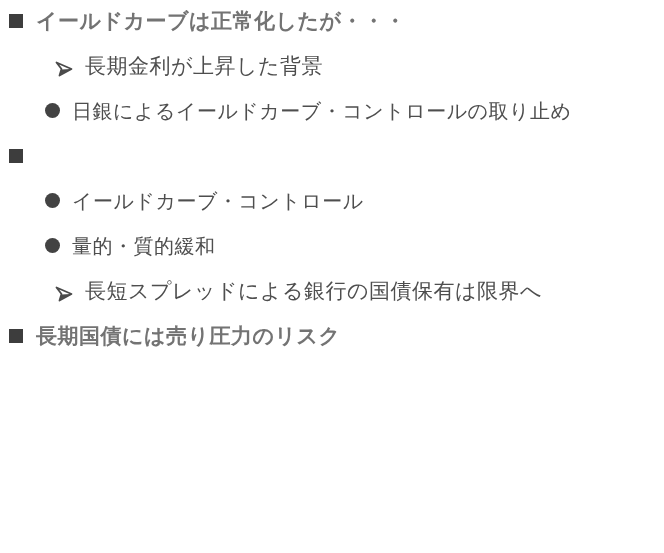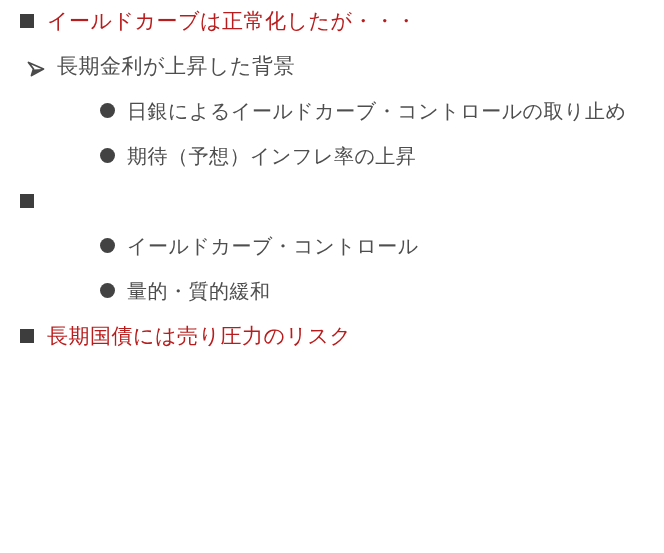--- a/index.html
+++ b/index.html
@@ -22,39 +22,39 @@
     align-items: center;
     height: 27px;
     margin-bottom: 18px;
     white-space: nowrap;
   }
   .row .text {
     line-height: 1;
   }
   
   .lvl1 {
-    padding-left: 20px;
+    padding-left: 9px;
     column-gap: 13px;
     font-size: 21px;
-    font-weight: normal;
-    color: #b91c1c;
+    font-weight: bold;
+    color: #737373;
     letter-spacing: 0.5px;
   }
   
   .lvl2 {
-    padding-left: 27px;
+    padding-left: 55px;
     column-gap: 12px;
     font-size: 21px;
     font-weight: normal;
     color: #4e4e4e;
     letter-spacing: 0.5px;
   }
   
   .lvl3 {
-    padding-left: 100px;
+    padding-left: 45px;
     column-gap: 12px;
     font-size: 20px;
     font-weight: normal;
     color: #4e4e4e;
     letter-spacing: 0.5px;
   }
   .marker {
     flex: 0 0 auto;
     display: inline-block;
   }
@@ -93,41 +93,44 @@
           <polygon points="6.5,8.6 16.5,8 4.5,14" fill="#4a4a4a"></polygon>
         </svg></span>
     <span class="text">長期金利が上昇した背景</span>
   </div>
 
   <div class="row lvl3">
     <span class="marker marker-circle"></span>
     <span class="text">日銀によるイールドカーブ・コントロールの取り止め</span>
   </div>
 
-  <div class="row lvl3">
-    <span class="marker marker-circle"></span>
-    <span class="text">期待（予想）インフレ率の上昇</span>
-  </div>
 
 
   <div class="row lvl1">
     <span class="marker marker-square"></span>
   </div>
 
 
   <div class="row lvl3">
     <span class="marker marker-circle"></span>
     <span class="text">イールドカーブ・コントロール</span>
   </div>
 
   <div class="row lvl3">
     <span class="marker marker-circle"></span>
     <span class="text">量的・質的緩和</span>
   </div>
 
+  <div class="row lvl2">
+    <span class="marker marker-arrow"><svg width="18" height="16" viewBox="0 0 18 16">
+          <polygon points="1.5,1.5 16.5,8 4.5,14.5 6.5,8" fill="#ffffff" stroke="#4a4a4a" stroke-width="1.8" stroke-linejoin="round"></polygon>
+          <polygon points="6.5,8.6 16.5,8 4.5,14" fill="#4a4a4a"></polygon>
+        </svg></span>
+    <span class="text">長短スプレッドによる銀行の国債保有は限界へ</span>
+  </div>
 
 
   <div class="row lvl1 extra-gap">
     <span class="marker marker-square"></span>
     <span class="text">長期国債には売り圧力のリスク</span>
   </div>
 
 </div>
 
 </body></html>

